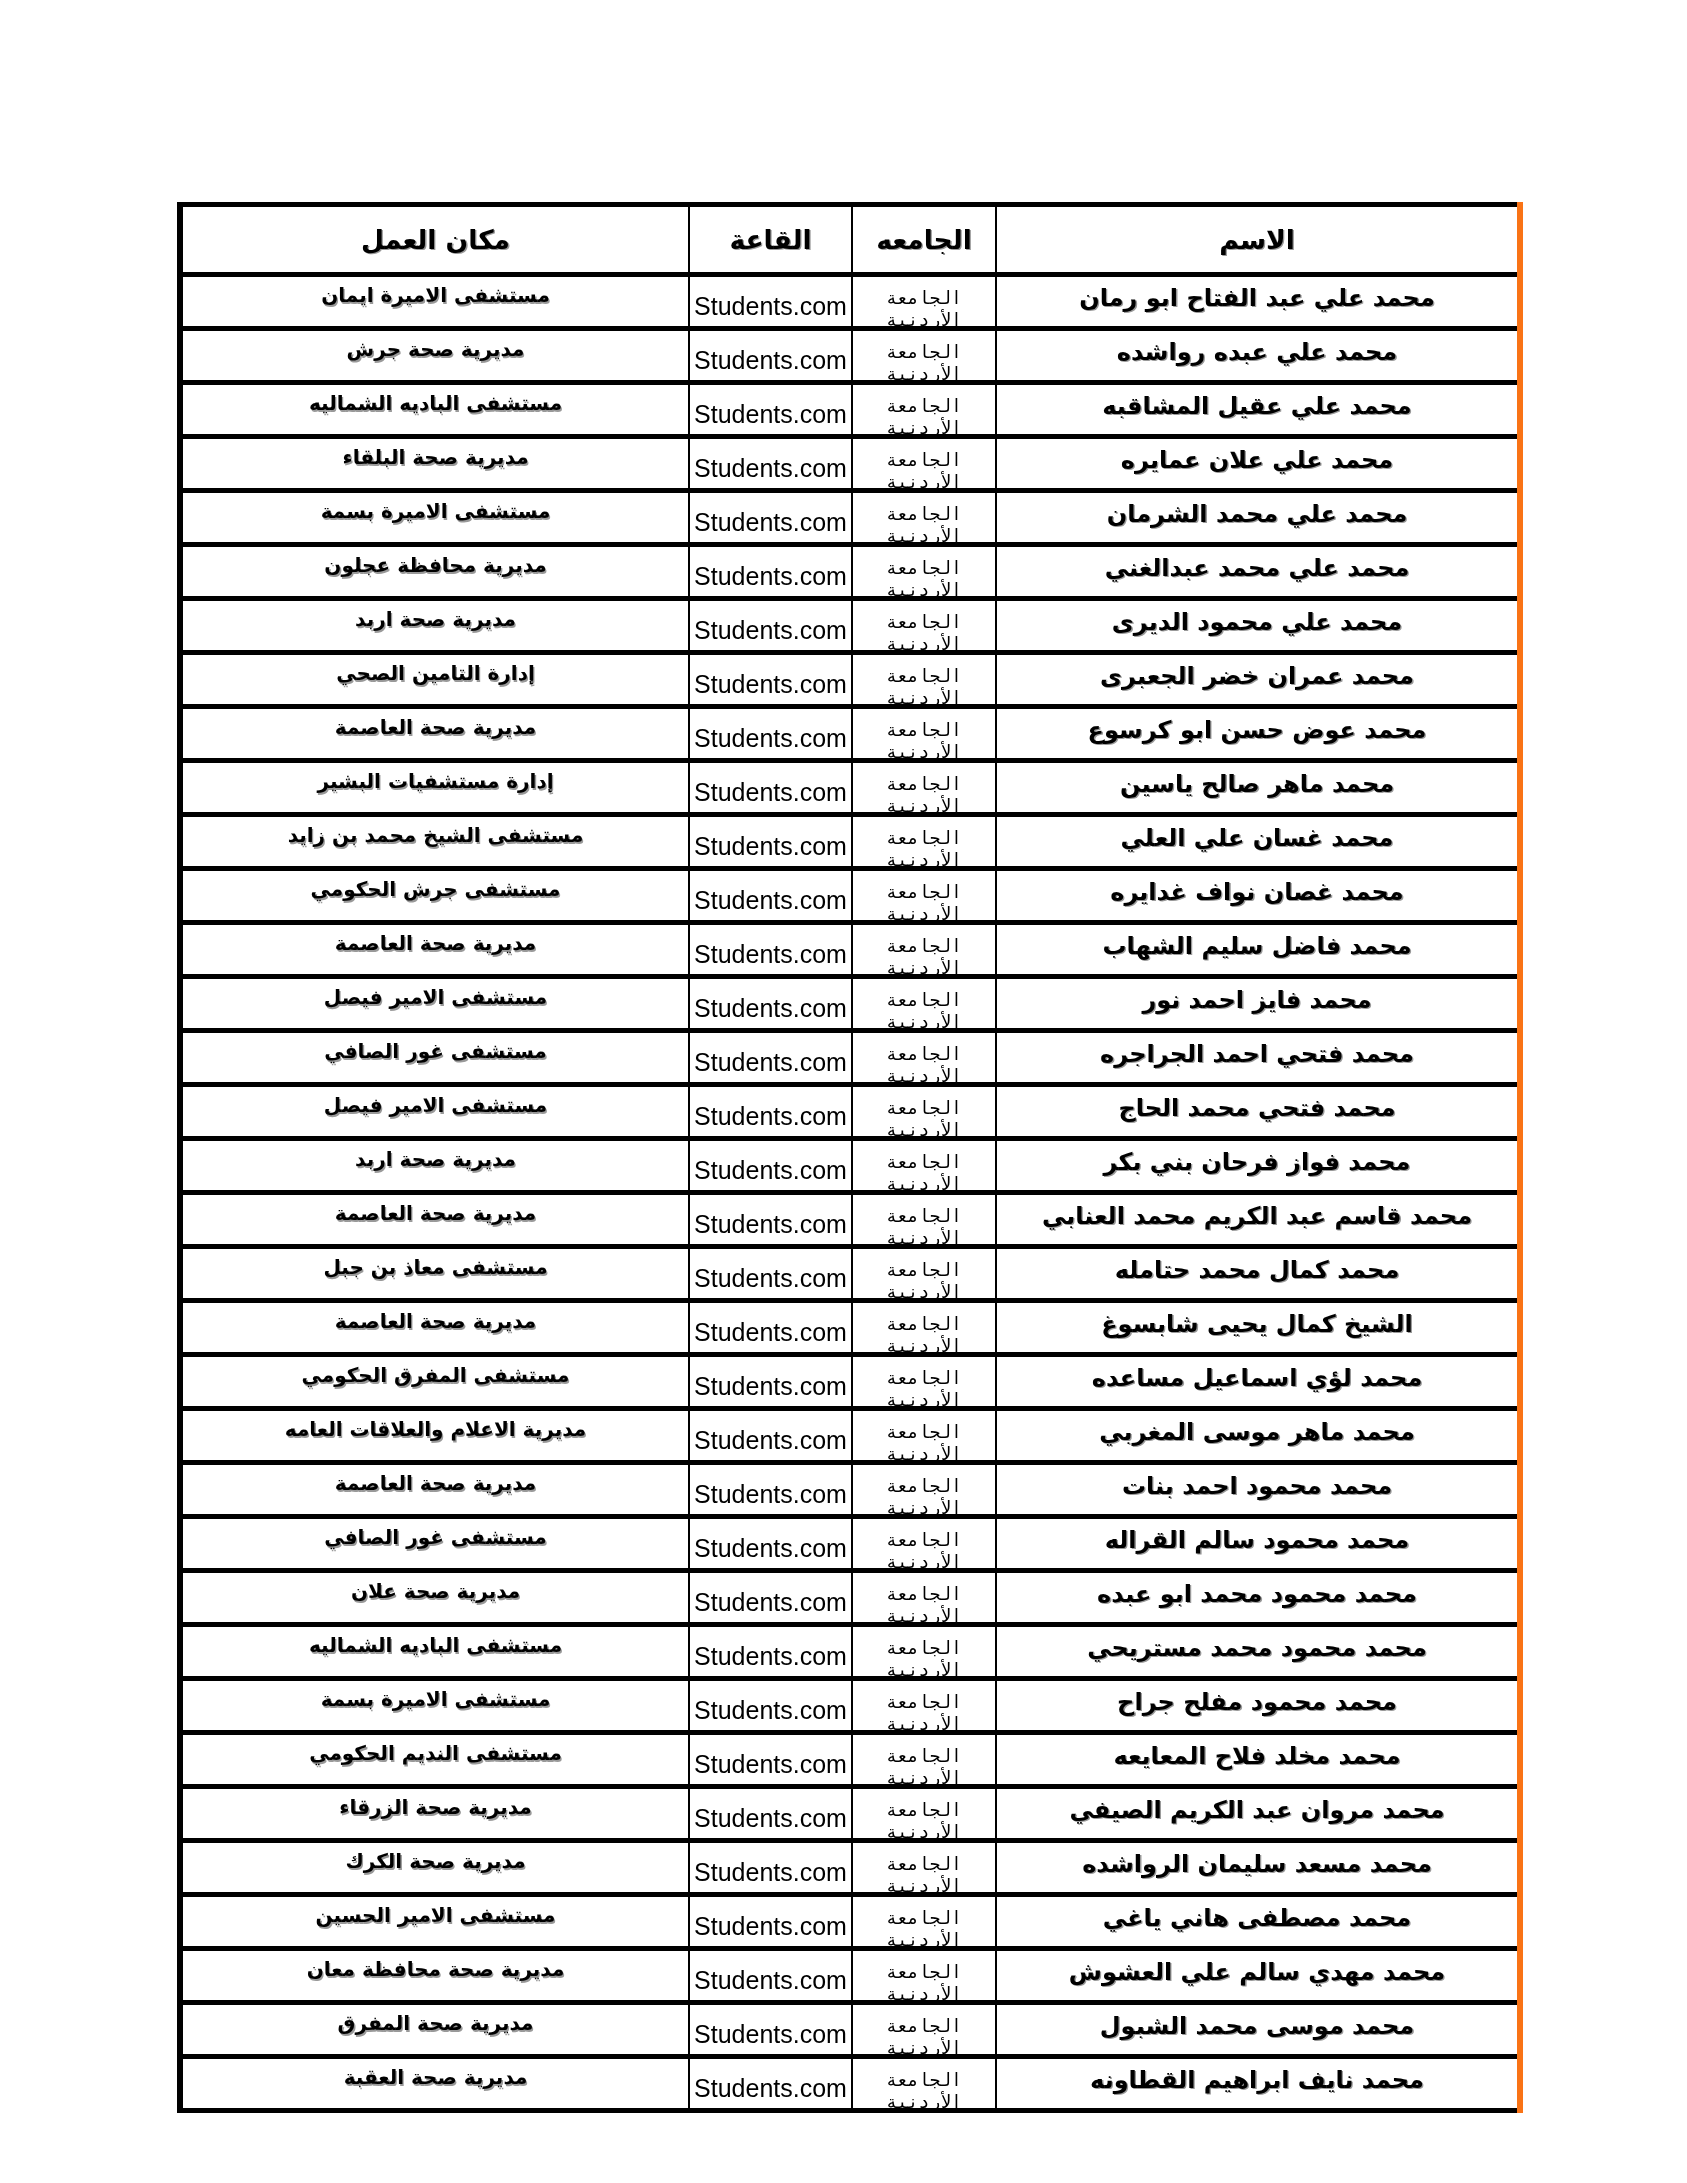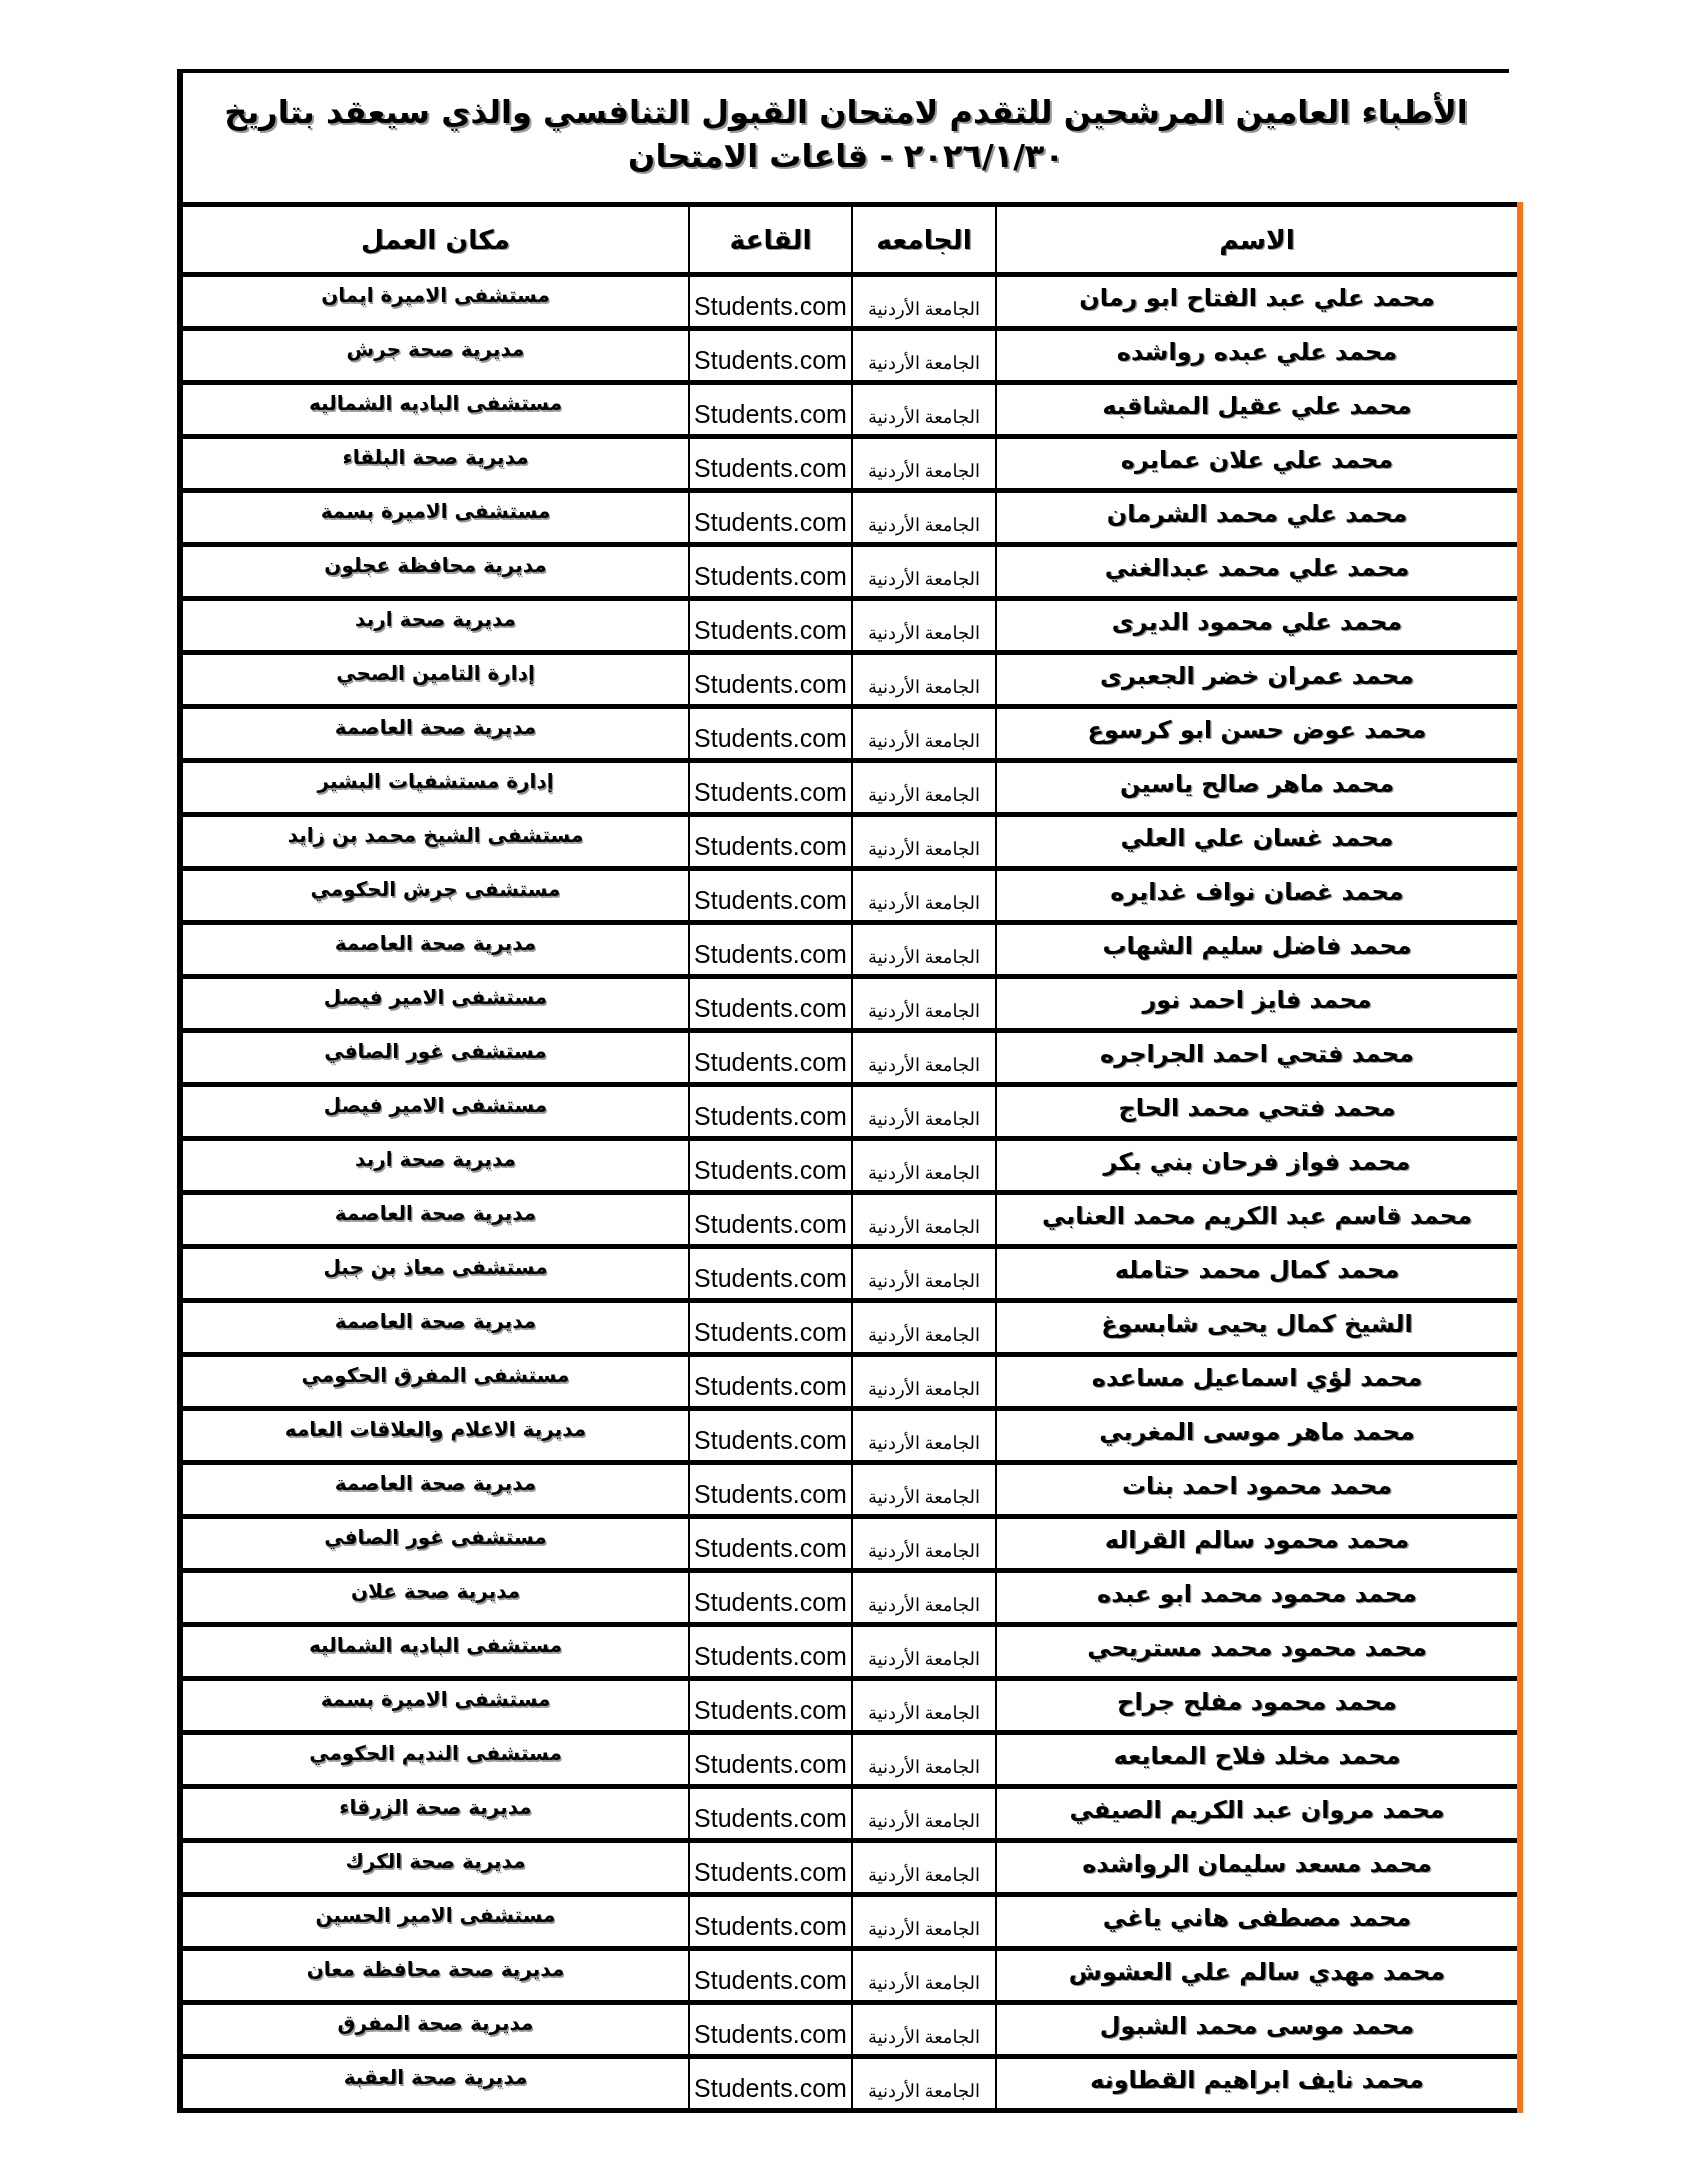--- a/index.html
+++ b/index.html
@@ -26,30 +26,27 @@
   .grid td.c-name, .grid th.c-name { border-right:6px solid #f97316; }
   .grid td.c-work, .grid th.c-work { border-left:6px solid #000; }
 
   .c-name { width:524px; }
   .c-uni { width:144px; }
   .c-hall { width:163px; }
   .c-work { width:509px; }
 
   .cell-name { font-size:24px; font-weight:bold; text-shadow: 1.3px 1.3px 0 #999; display:inline-block; transform:translateY(-4px); }
   .cell-work { font-size:20px; font-weight:bold; text-shadow: 1.3px 1.3px 0 #999; display:inline-block; transform:translateY(-6.6px); }
-  .cell-uni { font-size:18px; font-family:Liberation Serif, serif; display:inline-block; transform:translateY(6.6px); }
+  .cell-uni { font-size:18px; font-family:Liberation Mono, monospace; display:inline-block; transform:translateY(6.6px); }
   .cell-hall { font-size:25px; font-family:"Liberation Sans", sans-serif; direction:ltr; display:inline-block; transform:translateY(5.3px); }
 </style>
 </head>
 <body>
 
 <div class="page">
-  <div class="title-box">
-    <div class="title-text">الأطباء العامين المرشحين للتقدم لامتحان القبول التنافسي والذي سيعقد بتاريخ ٢٠٢٦/١/٣٠ - قاعات الامتحان</div>
-  </div>
 
   <table class="grid">
     <colgroup>
       <col class="c-name">
         <col class="c-uni">
         <col class="c-hall">
         <col class="c-work">
     </colgroup>
     <thead>
       <tr class="head">

